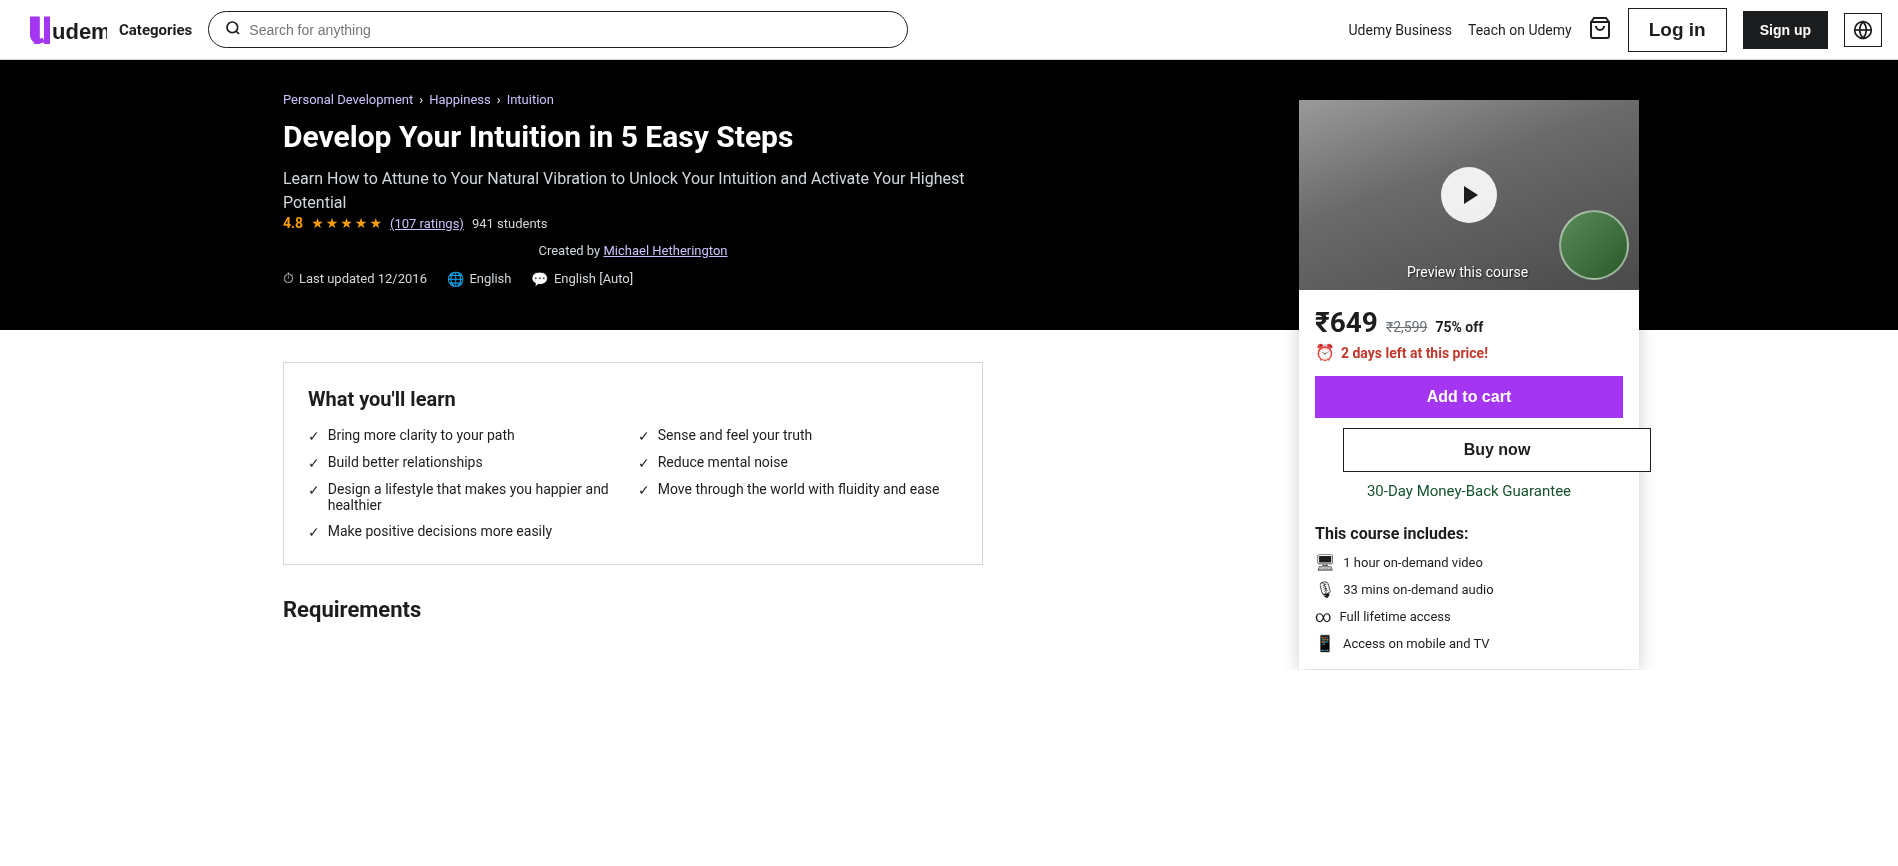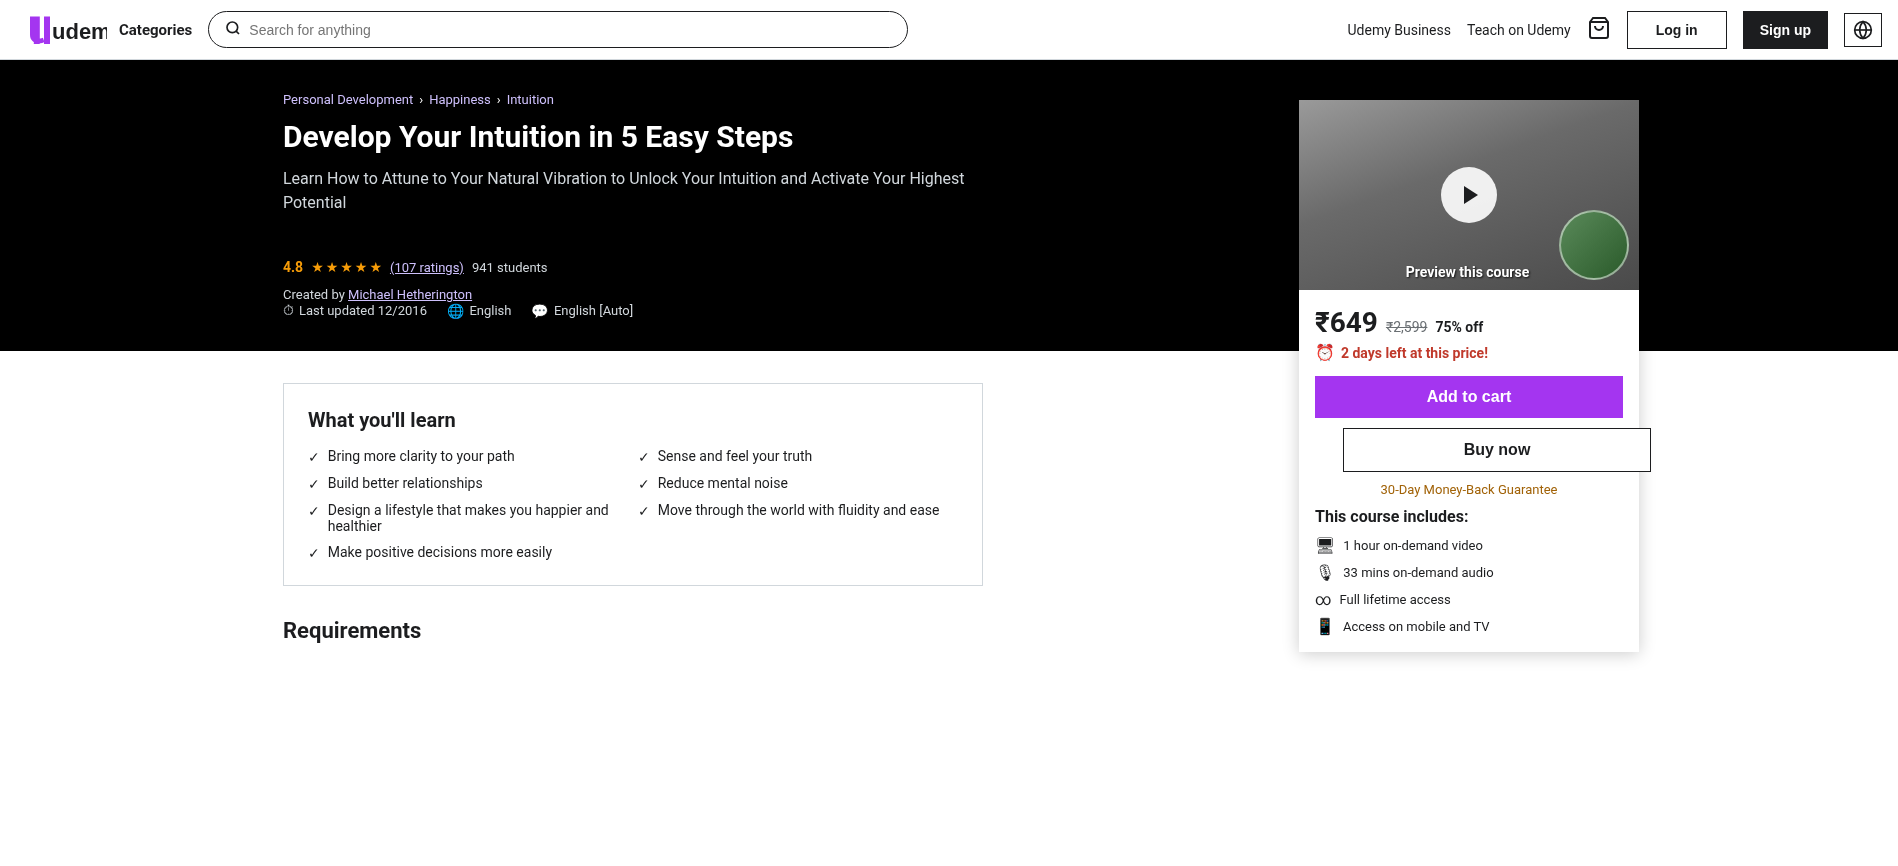--- a/index.html
+++ b/index.html
@@ -17,46 +17,46 @@
       flex: 1; max-width: 700px; display: flex; align-items: center;
       border: 1px solid #1c1d1f; border-radius: 999px; padding: 8px 16px; background: #fff;
     }
     .navbar-search input { border: none; outline: none; width: 100%; font-size: 14px; background: transparent; }
     .navbar-search .search-icon { color: #1c1d1f; margin-right: 8px; }
     .navbar-right { margin-left: auto; display: flex; align-items: center; gap: 16px; }
     .navbar-link { font-size: 14px; color: #1c1d1f; cursor: pointer; white-space: nowrap; }
     .navbar-cart { position: relative; cursor: pointer; }
     .navbar-cart svg { width: 24px; height: 24px; }
     .btn-login {
-      padding: 10px 28px; border: 1.5px solid #1c1d1f; background: #fff; color: #1c1d1f;
-      font-size: 14px; font-weight: 700; cursor: pointer; white-space: nowrap;
+      padding: 10px 20px; border: 1.5px solid #1c1d1f; background: #fff; color: #1c1d1f;
+      font-size: 19px; font-weight: 700; cursor: pointer; white-space: nowrap;
     }
     .btn-signup {
       padding: 10px 16px; border: 1.5px solid #1c1d1f; background: #1c1d1f; color: #fff;
       font-size: 14px; font-weight: 700; cursor: pointer; white-space: nowrap;
     }
     .btn-globe { background: transparent; border: 1.5px solid #1c1d1f; padding: 6px 8px; cursor: pointer; display: flex; align-items: center; justify-content: center; }
     .btn-globe svg { width: 20px; height: 20px; }
 
     
     .hero { background: #000000; color: #fff; padding: 32px 0; min-height: 270px; display: flex; }
     .hero-inner { max-width: 1380px; margin: 0 auto; width: 100%; padding: 0 24px; display: flex; }
     .hero-content { flex: 1; max-width: 700px; }
     .breadcrumb { display: flex; align-items: center; gap: 6px; margin-bottom: 12px; font-size: 13px; }
     .breadcrumb a { color: #cec0fc; text-decoration: none; cursor: pointer; }
     .breadcrumb-sep { color: #fff; }
     .hero-title { font-size: 30px; font-weight: 700; color: #fff; margin-bottom: 12px; line-height: 1.2; }
     .hero-subtitle { font-size: 16px; color: #d1d7dc; line-height: 1.5; }
-    .hero-rating { display: flex; align-items: center; gap: 8px; margin-bottom: 12px; margin-top: 44px; }
+    .hero-rating { display: flex; align-items: center; gap: 8px; margin-bottom: 12px; }
     .rating-score { color: #f69c08; font-size: 14px; font-weight: 700; }
     .stars { display: flex; gap: 2px; }
     .star { color: #f69c08; font-size: 14px; }
     .rating-count { color: #cec0fc; font-size: 13px; text-decoration: underline; cursor: pointer; }
     .student-count { color: #d1d7dc; font-size: 13px; }
-    .hero-author { font-size: 13px; color: #d1d7dc; margin-bottom: 0; }
+    .hero-author { font-size: 13px; color: #d1d7dc; margin-bottom: 12px; text-align: center; }
     .hero-author a { color: #cec0fc; text-decoration: underline; cursor: pointer; }
     .hero-meta { display: flex; align-items: center; gap: 20px; font-size: 13px; color: #d1d7dc; }
     .hero-meta-item { display: flex; align-items: center; gap: 5px; }
     .meta-icon { font-size: 14px; }
 
     
     .hero-card-spacer { width: 340px; }
 
     
     .course-card {
@@ -71,38 +71,38 @@
       width: 100%; height: 100%; background: linear-gradient(135deg, #555 0%, #888 50%, #666 100%);
       display: flex; align-items: center; justify-content: center; position: relative;
     }
     .play-btn {
       width: 56px; height: 56px; background: rgba(255,255,255,0.9); border-radius: 50%;
       display: flex; align-items: center; justify-content: center; cursor: pointer; z-index: 2;
     }
     .play-btn svg { width: 24px; height: 24px; fill: #1c1d1f; margin-left: 3px; }
     .preview-label {
       position: absolute; bottom: 10px; left: 0; right: 3px; text-align: center;
-      color: #fff; font-size: 14px; font-weight: 700; text-shadow: 1px 1px 2px rgba(0,0,0,0.8);
+      color: #fff; font-size: 14px; font-weight: 400; text-shadow: 1px 1px 2px rgba(0,0,0,0.8);
     }
     .course-card-body { padding: 16px; }
     .price-row { display: flex; align-items: baseline; gap: 8px; margin-bottom: 4px; }
     .price-current { font-size: 28px; font-weight: 700; color: #1c1d1f; }
     .price-original { font-size: 14px; color: #6a6f73; text-decoration: line-through; }
     .price-discount { font-size: 14px; color: #1c1d1f; font-weight: 700; }
     .urgency { display: flex; align-items: center; gap: 6px; font-size: 14px; color: #c0392b; margin-bottom: 14px; font-weight: 700; }
     .urgency-icon { font-size: 16px; }
     .btn-add-cart {
       width: 100%; padding: 12px; background: #a435f0; color: #fff; border: none;
       font-size: 16px; font-weight: 700; cursor: pointer; margin-bottom: 10px;
     }
     .btn-buy-now {
       width: 100%; padding: 12px; background: #fff; color: #1c1d1f; border: 1.5px solid #1c1d1f;
       font-size: 16px; font-weight: 700; cursor: pointer; margin-bottom: 10px; margin-left: 28px;
     }
-    .money-back { text-align: center; font-size: 13px; color: #a16207; margin-bottom: 10px; }
+    .money-back { text-align: center; font-size: 15px; color: #14532d; margin-bottom: 24px; }
     .includes-title { font-size: 16px; font-weight: 700; color: #1c1d1f; margin-bottom: 10px; }
     .includes-list { list-style: none; display: flex; flex-direction: column; gap: 8px; }
     .includes-item { display: flex; align-items: center; gap: 8px; font-size: 13px; color: #1c1d1f; }
     .includes-item-icon { font-size: 16px; color: #1c1d1f; }
 
     
     .main-content { max-width: 1380px; margin: 0 auto; padding: 32px 24px; display: flex; position: relative; }
     .main-left { flex: 1; max-width: 700px; }
 
     

